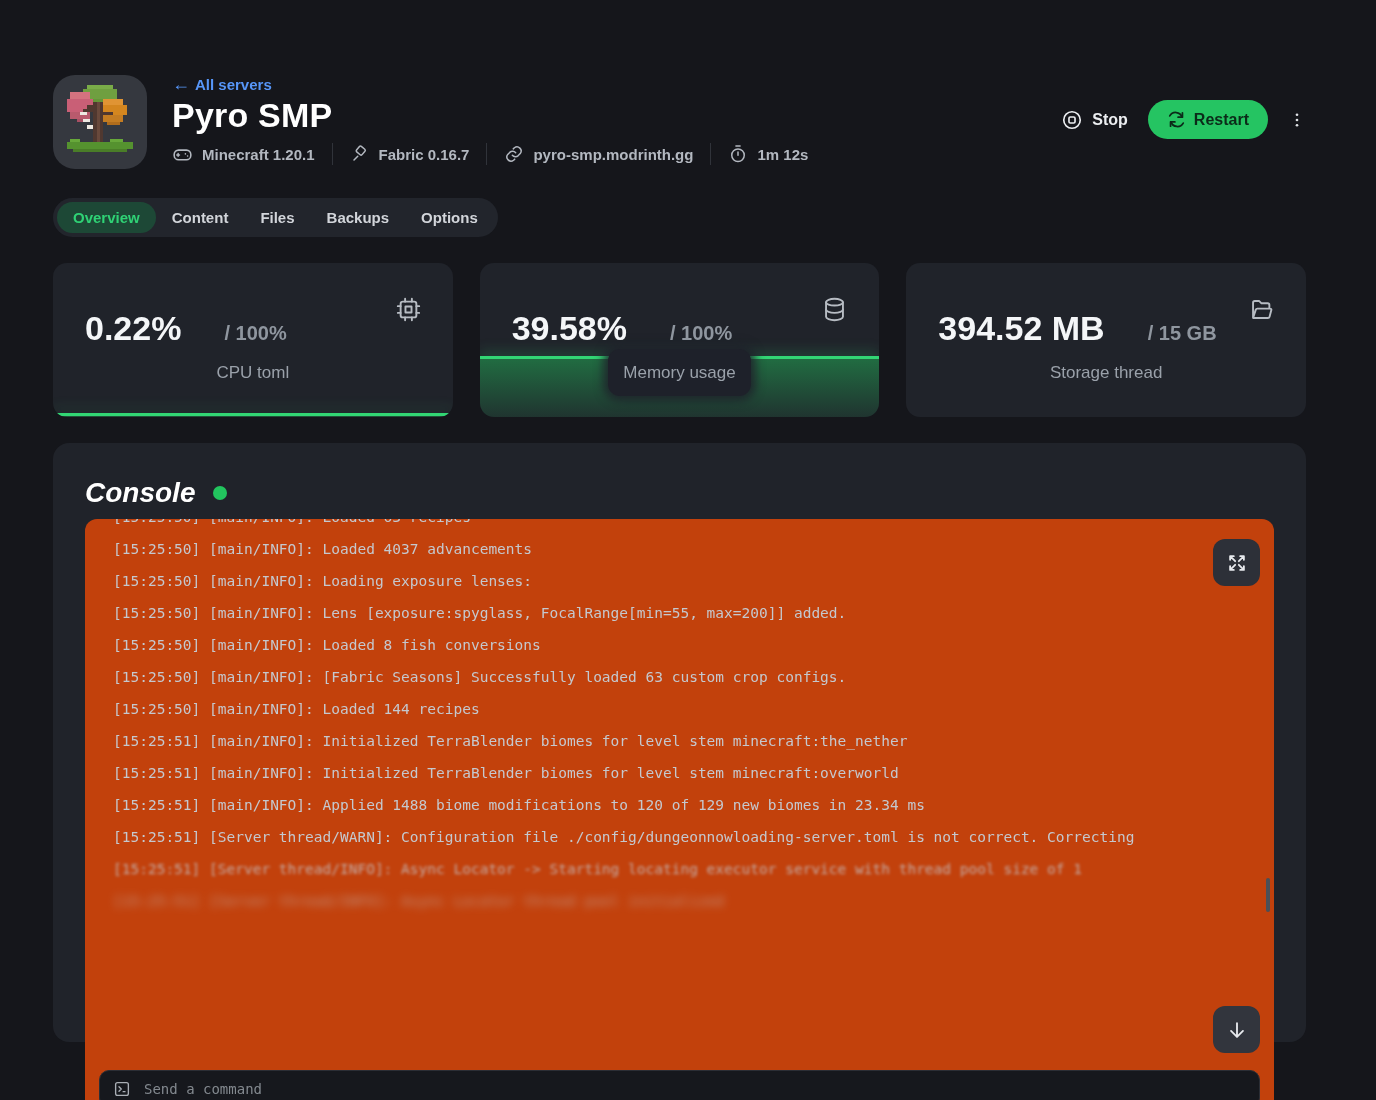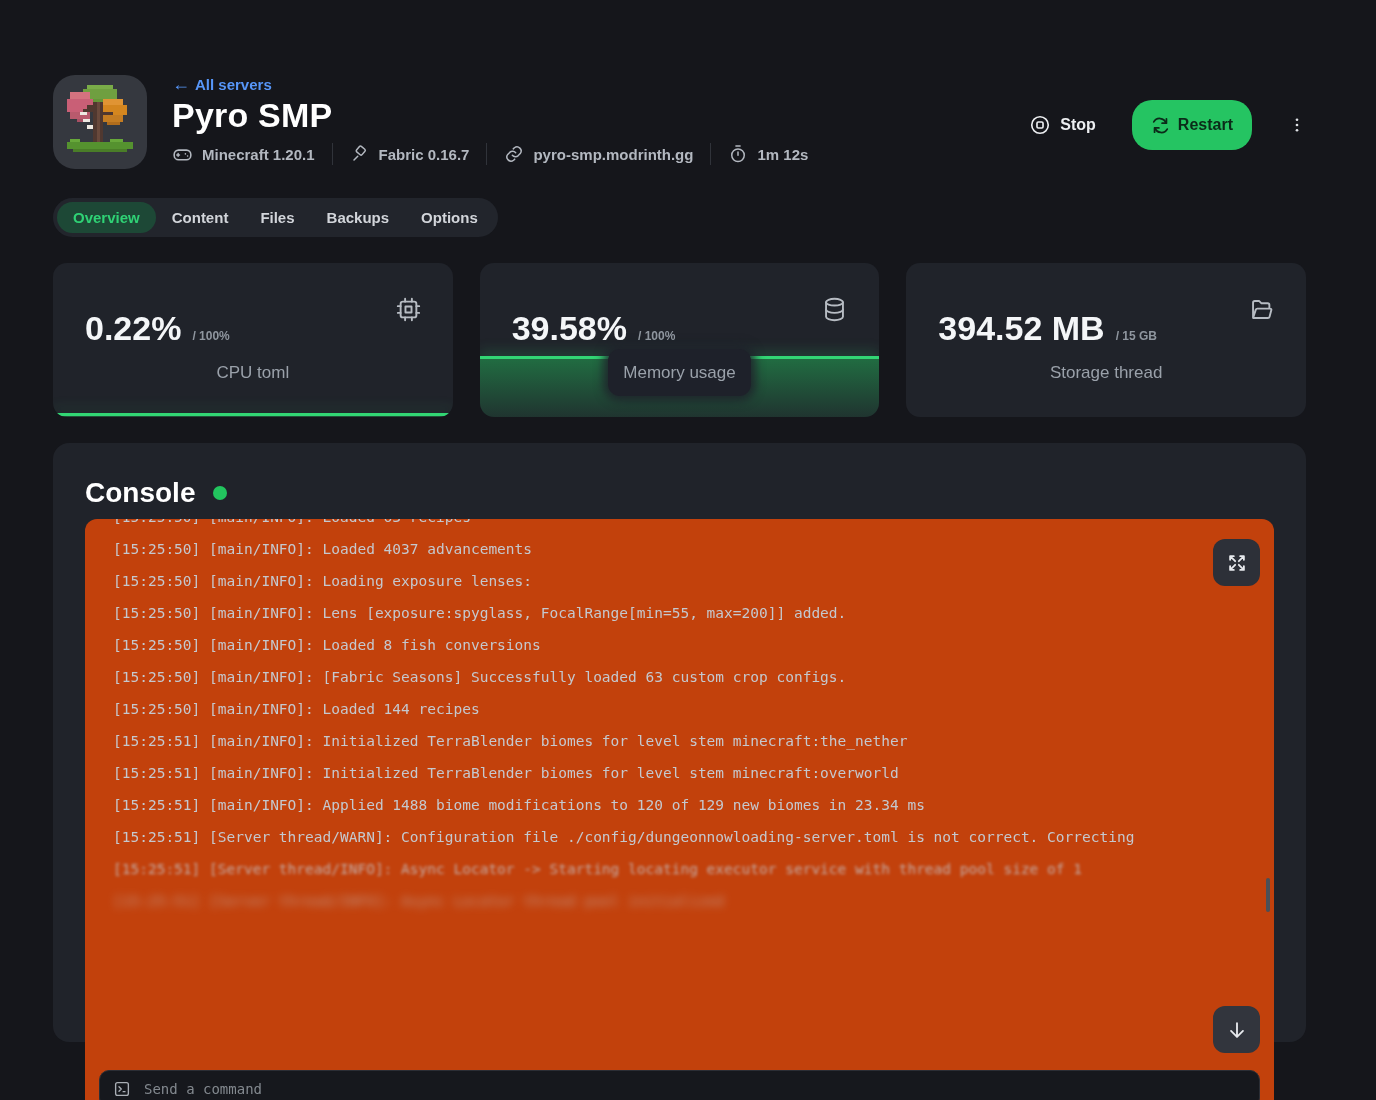--- a/index.html
+++ b/index.html
@@ -7,40 +7,40 @@
   .page{width:1253px;margin-left:53px;padding-top:75px;}
   .header-row{display:flex;}
   .server-icon{width:94px;height:94px;border-radius:22px;background:#35383f;flex:none;display:flex;align-items:center;justify-content:center;}
   .header-info{margin-left:25px;flex:1;min-width:0;}
   .back-link{display:inline-flex;align-items:center;gap:5px;color:#5796f8;font-size:15px;font-weight:600;cursor:pointer;}
   .back-arrow{font-size:18px;line-height:1;font-weight:400;}
   .page-title{margin-top:2px;color:#fff;font-size:34px;font-weight:800;letter-spacing:.2px;line-height:38px;}
   .meta-row{display:flex;align-items:center;margin-top:9px;color:#b3b8c0;font-size:15px;font-weight:600;}
   .meta-item{display:flex;align-items:center;gap:9px;white-space:nowrap;}
   .meta-divider{width:1px;height:22px;background:#30333a;margin:0 17px;}
-  .header-actions{display:flex;align-items:center;gap:36px;align-self:flex-start;margin-top:25px;}
+  .header-actions{display:flex;align-items:center;gap:20px;align-self:flex-start;margin-top:25px;}
   .stop-btn{display:flex;align-items:center;gap:9px;background:none;border:none;color:#eceef1;font-size:16px;font-weight:700;cursor:pointer;padding:0;font-family:inherit;}
-  .restart-btn{display:flex;align-items:center;gap:8px;background:#25c462;border:none;border-radius:20px;height:50px;padding:0 19px;color:#0b2b19;font-size:16px;font-weight:800;cursor:pointer;font-family:inherit;}
+  .restart-btn{display:flex;align-items:center;gap:8px;background:#25c462;border:none;border-radius:20px;height:39px;padding:0 19px;color:#0b2b19;font-size:16px;font-weight:800;cursor:pointer;font-family:inherit;}
   .kebab-btn{background:none;border:none;padding:0;cursor:pointer;display:flex;color:#dfe2e6;}
   .tab-bar{display:inline-flex;align-items:center;margin-top:29px;background:#22252c;border-radius:20px;padding:4px;height:39px;}
   .tab{padding:0 16px;font-size:15px;font-weight:700;color:#d2d5da;line-height:31px;border-radius:16px;cursor:pointer;}
   .tab.active{background:#1d4836;color:#2fd275;padding:0 16px;}
   .stats-row{display:grid;grid-template-columns:1fr 1fr 1fr;gap:27px;margin-top:26px;}
   .stat-card{position:relative;height:154px;background:#20232a;border-radius:14px;overflow:hidden;}
   .stat-body{position:relative;z-index:2;padding:48px 32px 0;text-align:center;}
   .stat-value-row{display:flex;align-items:baseline;gap:11px;}
   .stat-value{color:#f4f6f8;font-size:34px;font-weight:800;line-height:34px;}
-  .stat-total{color:#8f969f;font-size:12px;font-weight:600;}
+  .stat-total{color:#8f969f;font-size:20px;font-weight:600;margin-left:32px;}
   .stat-label{display:inline-block;margin-top:18px;color:#9aa1aa;font-size:17px;font-weight:500;line-height:20px;}
   .stat-icon{position:absolute;z-index:2;top:33px;right:31px;color:#b7bcc3;}
   .stat-fill{position:absolute;z-index:1;left:0;right:0;bottom:0;border-top:3px solid #32d674;background:linear-gradient(180deg,rgba(34,197,94,.45),rgba(29,150,80,.15));box-shadow:0 -6px 12px rgba(53,218,120,.15);}
   .stat-card.memory .stat-label{position:relative;}
   .label-backdrop{position:absolute;top:-14px;left:-15px;right:-15px;bottom:-13px;background:#1e212a;border-radius:12px;box-shadow:0 0 10px 5px rgba(30,33,42,.85);z-index:-1;}
   .console-card{margin-top:26px;background:#20232a;border-radius:16px;padding:34px 32px 34px;height:599px;}
-  .console-head{display:flex;align-items:center;gap:18px;}
+  .console-head{display:flex;align-items:center;gap:18px;font-style:italic;}
   .console-title{color:#fff;font-size:28px;font-weight:800;line-height:31px;}
   .console-dot{width:14px;height:14px;border-radius:50%;background:#22c55e;}
   .console-screen{position:relative;margin-top:11px;height:604px;background:#c2410c;border-radius:12px;overflow:hidden;}
   .logs{padding:0 28px;}
   .log-line{font-family:"DejaVu Sans Mono",monospace;font-size:14.5px;line-height:32px;color:#c5c8ce;white-space:pre;}
   .log-line.clipped{margin-top:-18px;}
   .log-line.blur1{filter:blur(1.4px);opacity:.8;}
   .log-line.blur2{filter:blur(4px);opacity:.6;}
   .screen-btn{position:absolute;width:47px;height:47px;border-radius:12px;border:none;background:#2d3038;color:#e8eaee;display:flex;align-items:center;justify-content:center;cursor:pointer;}
   .expand-btn{top:20px;right:14px;}

